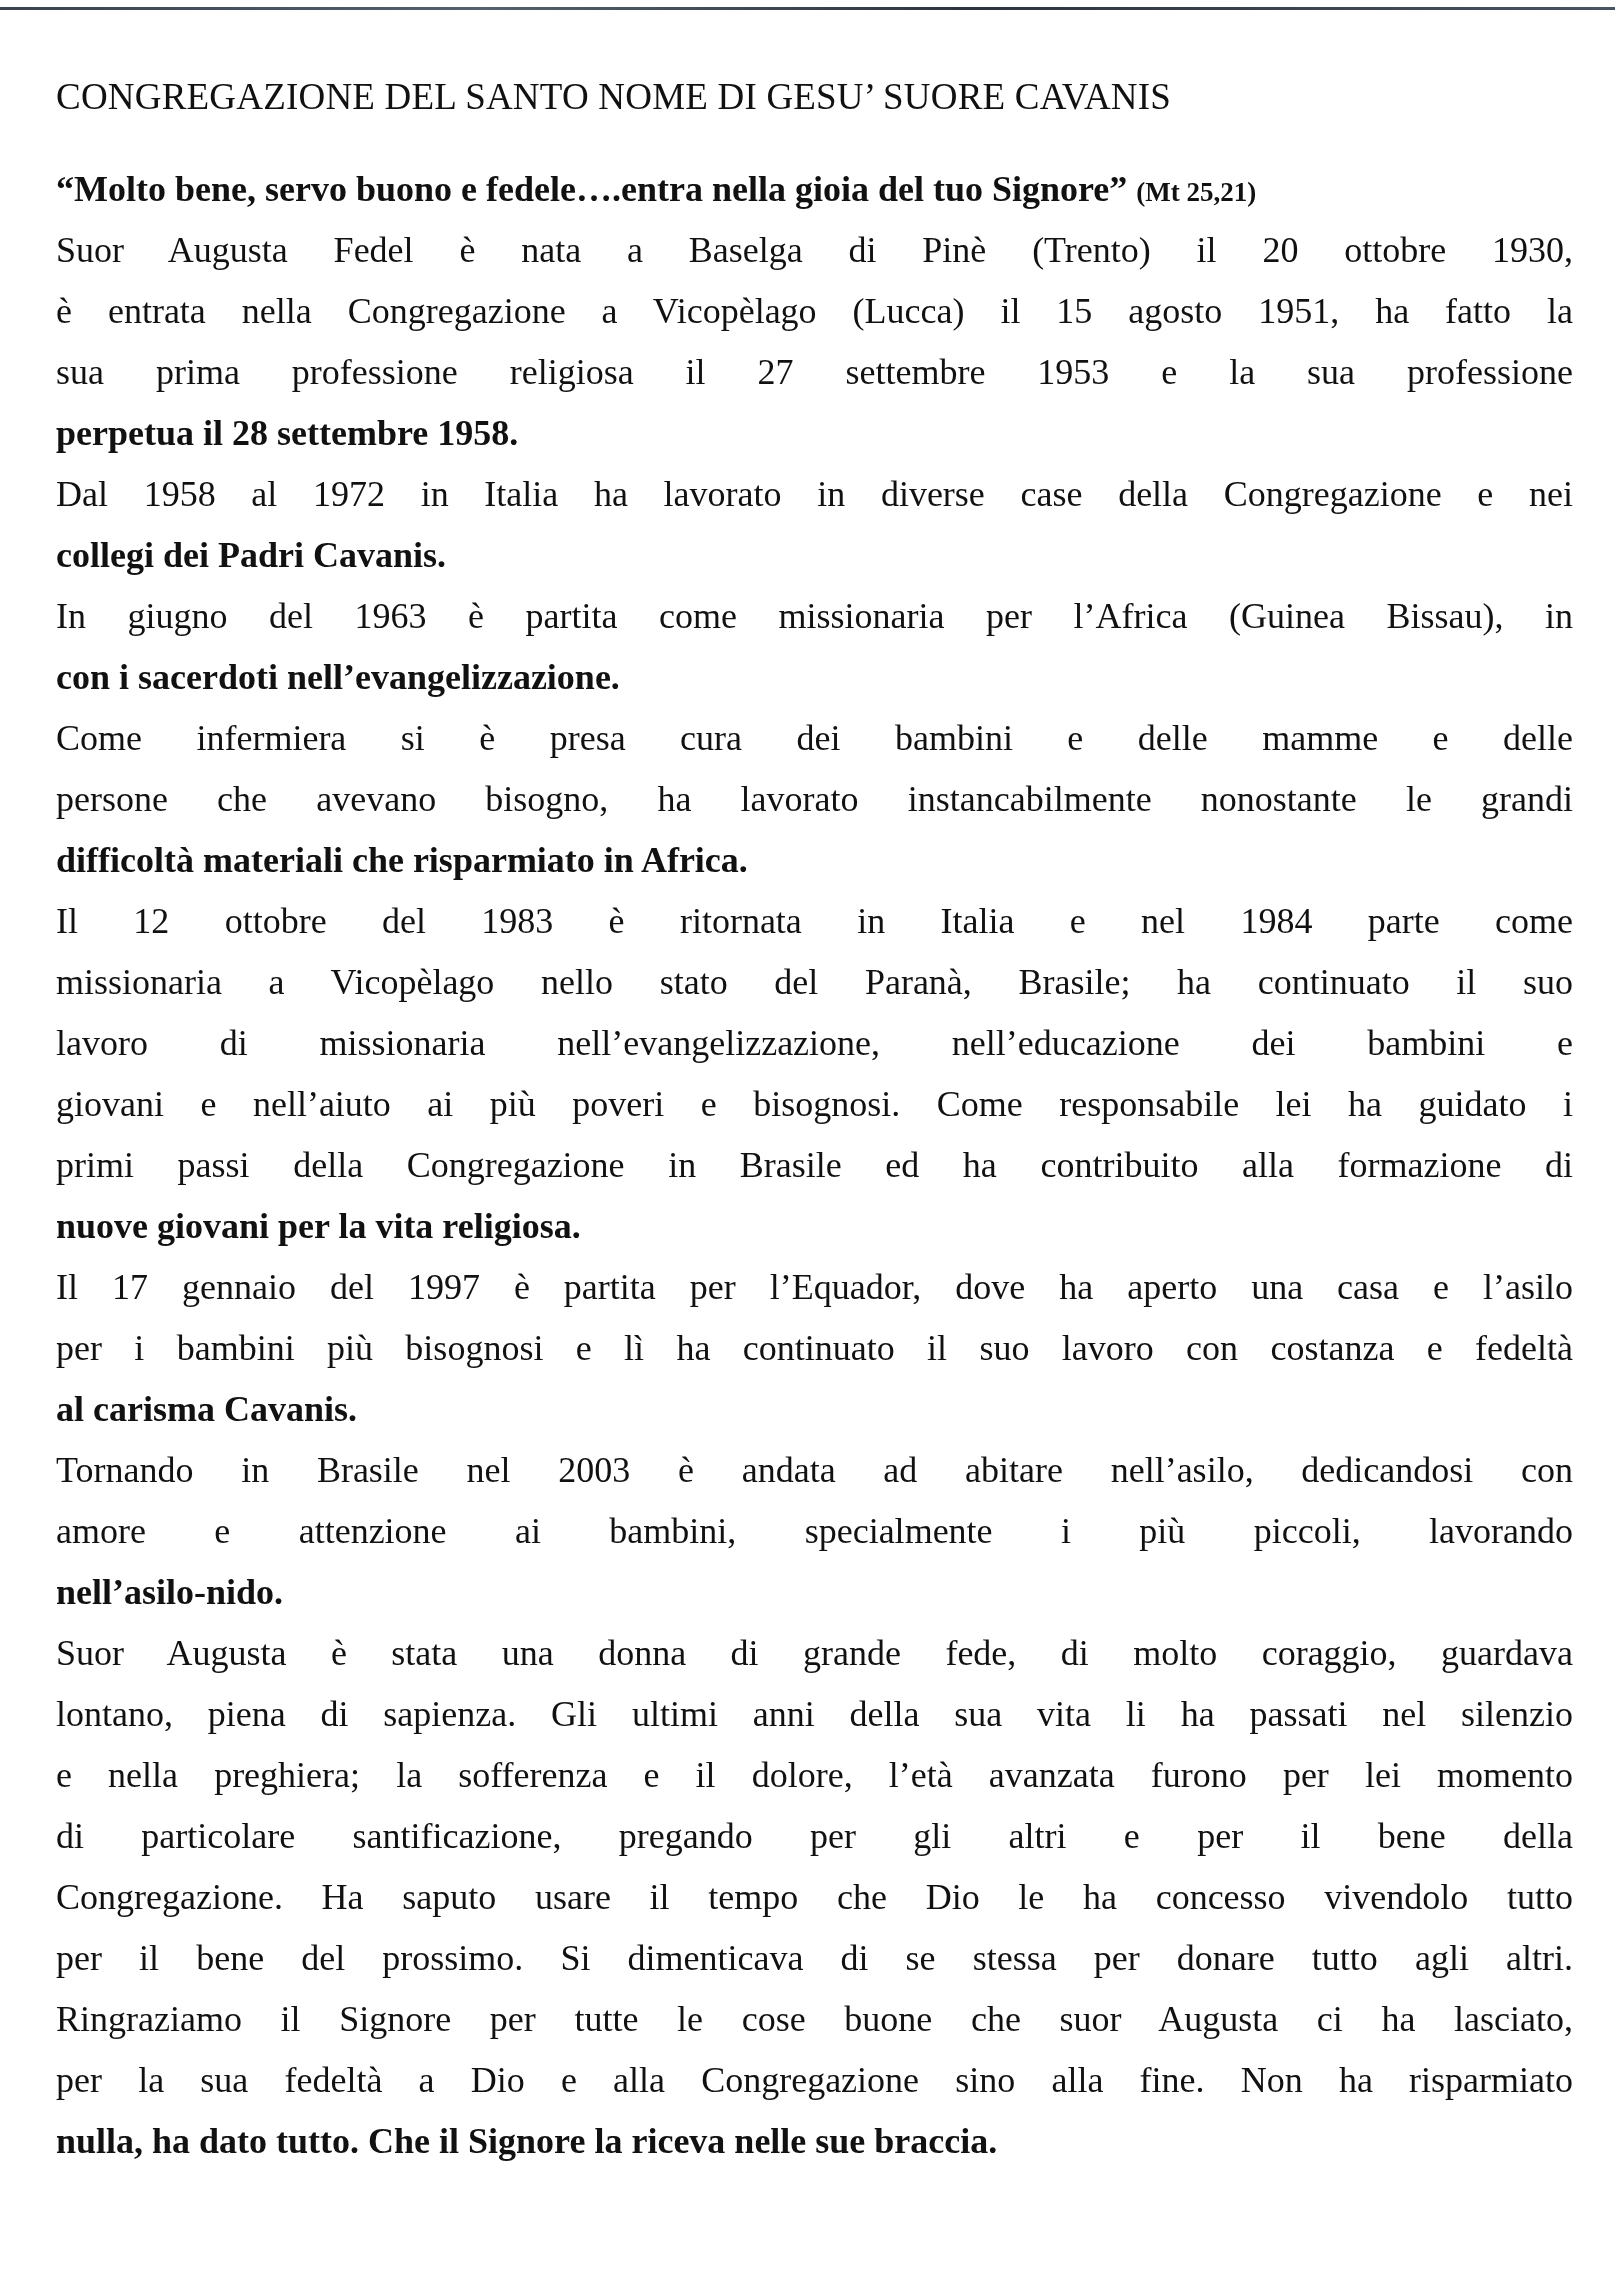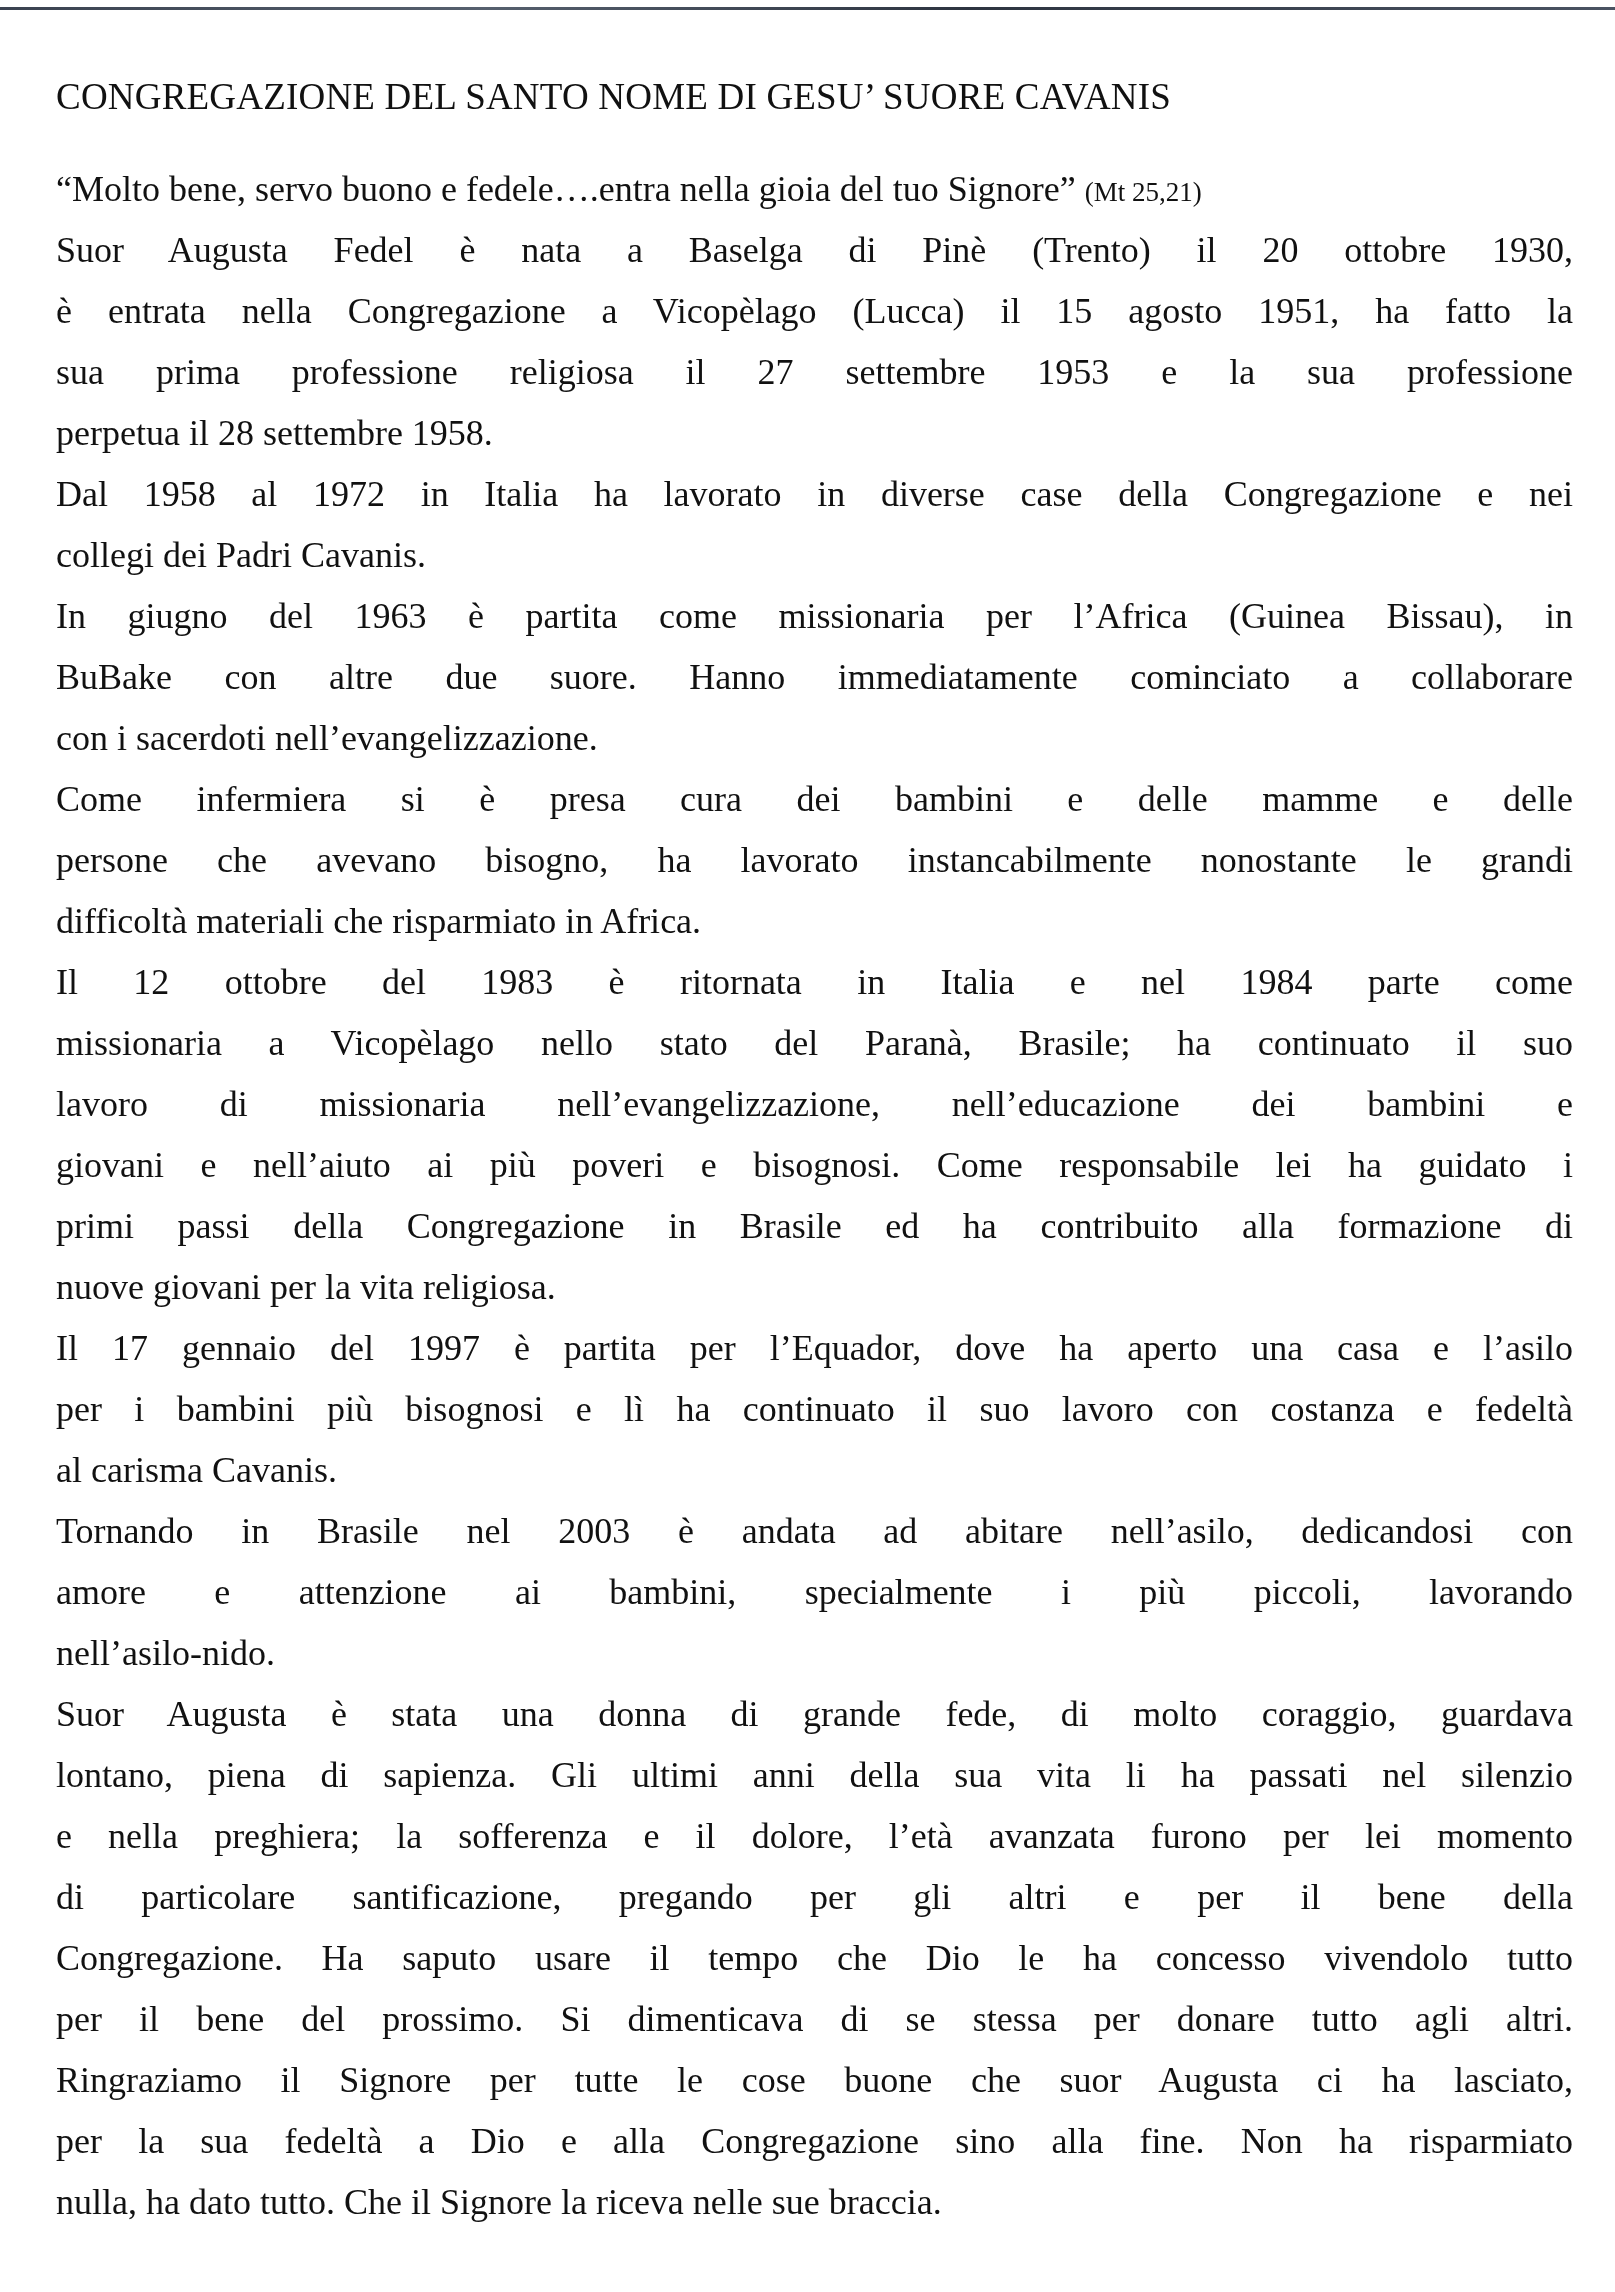--- a/index.html
+++ b/index.html
@@ -44,20 +44,21 @@
     .line {
       height: 61px;
       line-height: 61px;
       white-space: nowrap;
       text-align: justify;
       text-align-last: justify;
       overflow: hidden;
     }
     .line.last {
       text-align-last: left;
+      font-weight: bold;
     }
     .cite { font-size: 27px; }
   </style>
 </head>
 <body>
 
 <div class="top-rule"></div>
 
 <div class="page">
   <div class="heading">CONGREGAZIONE DEL SANTO NOME DI GESU’ SUORE CAVANIS</div>
@@ -75,21 +76,20 @@
       <div class="line last">perpetua il 28 settembre 1958.</div>
     </div>
 
     <div>
       <div class="line">Dal 1958 al 1972 in Italia ha lavorato in diverse case della Congregazione e nei</div>
       <div class="line last">collegi dei Padri Cavanis.</div>
     </div>
 
     <div>
       <div class="line">In giugno del 1963 è partita come missionaria per l’Africa (Guinea Bissau), in</div>
-      <div class="line">BuBake con altre due suore.  Hanno immediatamente cominciato a collaborare</div>
       <div class="line last">con i sacerdoti nell’evangelizzazione.</div>
     </div>
 
     <div>
       <div class="line">Come infermiera si è presa cura dei bambini e delle mamme e delle</div>
       <div class="line">persone che avevano bisogno, ha lavorato instancabilmente nonostante le grandi</div>
       <div class="line last">difficoltà materiali che risparmiato in Africa.</div>
     </div>
 
     <div>

